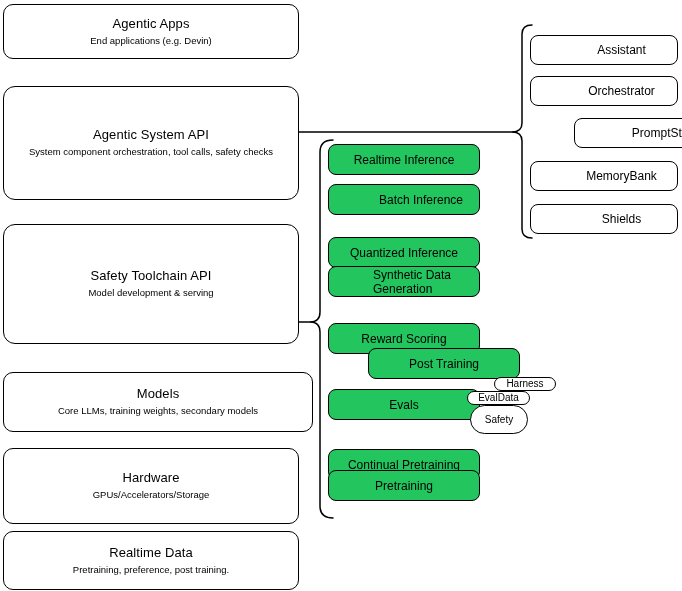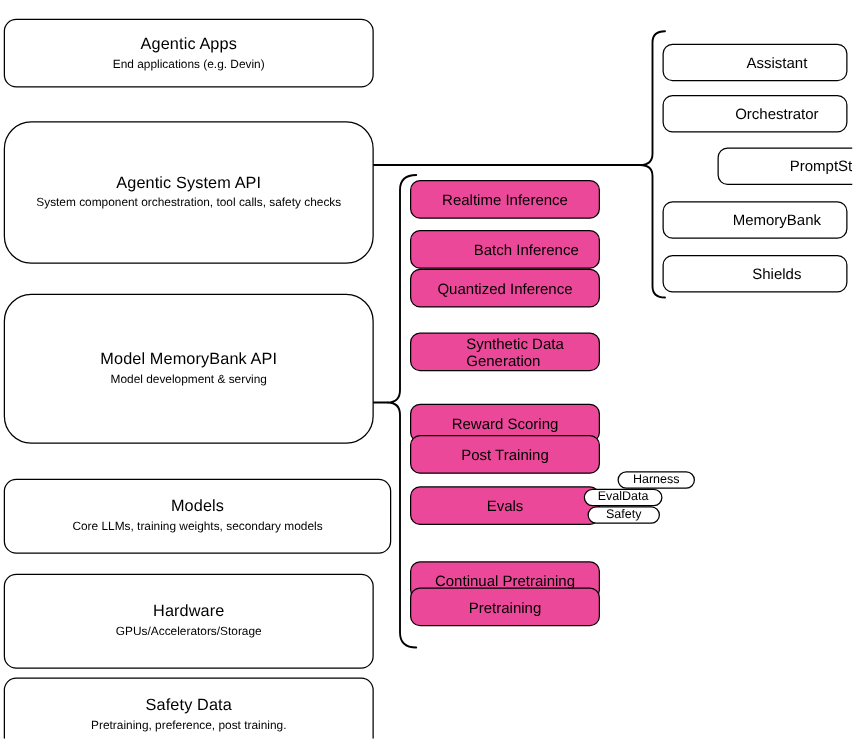--- a/index.html
+++ b/index.html
@@ -27,41 +27,40 @@
     position: absolute;
     box-sizing: border-box;
     background: #ffffff;
     border: 1.5px solid #000000;
     display: flex;
     flex-direction: column;
     align-items: center;
     justify-content: center;
     text-align: right;
     z-index: 1;
-    margin-top: 11px;
   }
   .stack-box { border-radius: 10px; }
-  .api-box   { border-radius: 22px; }
+  .api-box   { border-radius: 12px; }
   .box .title {
     font-size: 13px;
     line-height: 1.25;
     letter-spacing: 0.1px;
   }
   .box .subtitle {
     font-size: 9.5px;
     line-height: 1.3;
     margin-top: 3px;
   }
   .item-box {
     position: absolute;
     box-sizing: border-box;
     left: 328px;
     width: 152px;
     height: 31px;
-    background: #ec4899;
+    background: #22c55e;
     border: 1.5px solid #000000;
     border-radius: 8px;
     display: flex;
     align-items: center;
     justify-content: center;
     font-size: 12px;
     z-index: 1;
   }
   .comp-box {
     position: absolute;
@@ -113,52 +112,52 @@
     <div class="title">Agentic Apps</div>
     <div class="subtitle">End applications (e.g. Devin)</div>
   </div>
 
   <div class="box api-box" style="left:3px; top:86px; width:296px; height:114px;">
     <div class="title">Agentic System API</div>
     <div class="subtitle">System component orchestration, tool calls, safety checks</div>
   </div>
 
   <div class="box api-box" style="left:3px; top:224px; width:296px; height:120px;">
-    <div class="title">Model MemoryBank API</div>
+    <div class="title">Safety Toolchain API</div>
     <div class="subtitle">Model development &amp; serving</div>
   </div>
 
   <div class="box stack-box" style="left:3px; top:372px; width:310px; height:60px;">
     <div class="title">Models</div>
     <div class="subtitle">Core LLMs, training weights, secondary models</div>
   </div>
 
   <div class="box stack-box" style="left:3px; top:448px; width:296px; height:76px;">
     <div class="title">Hardware</div>
     <div class="subtitle">GPUs/Accelerators/Storage</div>
   </div>
 
   <div class="box stack-box" style="left:3px; top:531px; width:296px; height:59px;">
-    <div class="title">Safety Data</div>
+    <div class="title">Realtime Data</div>
     <div class="subtitle">Pretraining, preference, post training.</div>
   </div>
 
   <div class="item-box" style="top:144px;">Realtime Inference</div>
   <div class="item-box" style="top:184px;padding-left:34px;">Batch Inference</div>
-  <div class="item-box" style="top:215px;">Quantized Inference</div>
+  <div class="item-box" style="top:237px;">Quantized Inference</div>
   <div class="item-box" style="top:266px;padding-left:44px;">Synthetic Data Generation</div>
   <div class="item-box" style="top:307px;margin-top:16px;">Reward Scoring</div>
-  <div class="item-box" style="top:348px;">Post Training</div>
+  <div class="item-box" style="top:348px;margin-left:40px;">Post Training</div>
   <div class="item-box" style="top:389px;">Evals</div>
   <div class="item-box" style="top:430px;margin-top:19px;">Continual Pretraining</div>
   <div class="item-box" style="top:470px;">Pretraining</div>
 
   <div class="pill" style="left:494px; top:377px; width:62px; height:14px;">Harness</div>
   <div class="pill" style="left:467px; top:391px; width:63px; height:14px;">EvalData</div>
-  <div class="pill" style="left:470px; top:405px; width:58px; height:14px;">Safety</div>
+  <div class="pill" style="left:470px; top:405px; width:58px; height:29px;">Safety</div>
 
   <div class="comp-box" style="top:35px;">Assistant</div>
   <div class="comp-box" style="top:76px;">Orchestrator</div>
   <div class="comp-box" style="top:118px;margin-left:44px;">PromptStore</div>
   <div class="comp-box" style="top:161px;">MemoryBank</div>
   <div class="comp-box" style="top:204px;">Shields</div>
 
 </div>
 
 </body></html>

